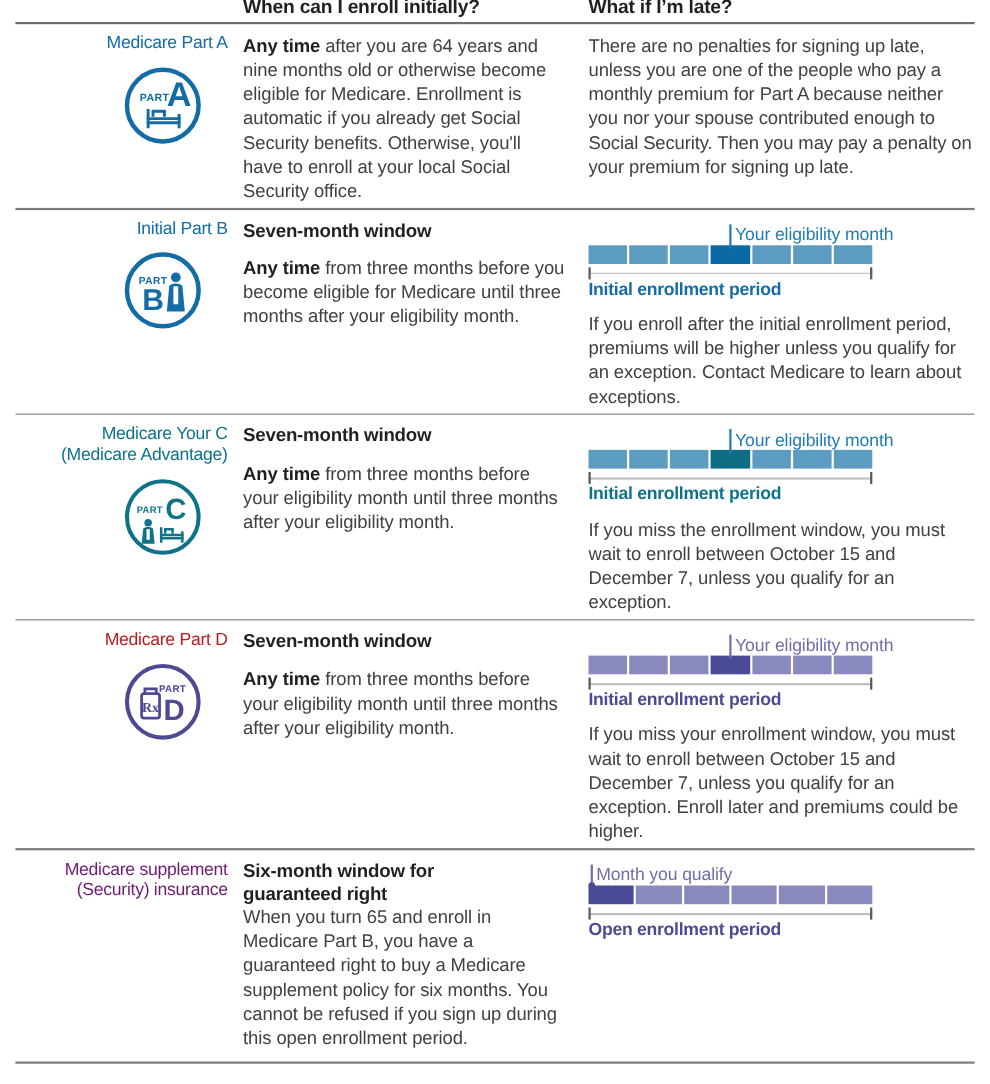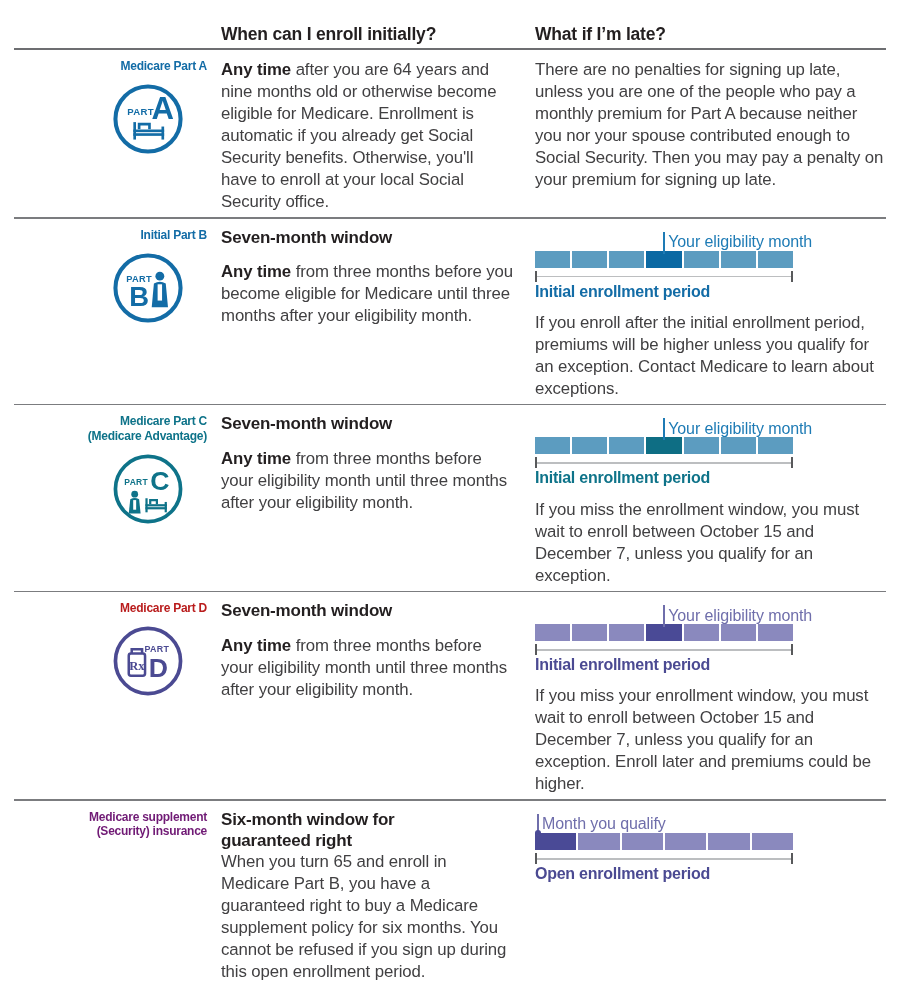--- a/index.html
+++ b/index.html
@@ -16,21 +16,21 @@
   .sheet {
     width: 900px;
     height: 985px;
     position: relative;
     padding: 0 14px;
   }
 
   
   .header-row {
     display: flex;
-    height: 48px;
+    height: 20px;
     align-items: flex-end;
   }
   .col-left   { width: 207px; flex: 0 0 207px; }
   .col-mid    { width: 314px; flex: 0 0 314px; }
   .col-right  { width: 351px; flex: 0 0 351px; }
 
   .header-cell {
     font-size: 17.5px;
     font-weight: bold;
     color: #231f20;
@@ -62,22 +62,22 @@
   .cell-mid {
     width: 314px; flex: 0 0 314px;
     padding-right: 22px;
   }
   .cell-right {
     width: 351px; flex: 0 0 351px;
   }
 
   
   .part-title {
-    font-size: 12px;
-    font-weight: bold;
+    font-size: 16px;
+    font-weight: normal;
     line-height: 1.18;
     letter-spacing: -0.25px;
   }
   .icon-wrap {
     margin-top: 9px;
     display: flex;
     justify-content: flex-end;
     padding-right: 22px;
   }
 
@@ -264,21 +264,21 @@
   </div>
       <div class="body-text tl-after">If you enroll after the initial enrollment period, premiums will be higher unless you qualify for an exception. Contact Medicare to learn about exceptions.</div>
     </div>
 
   </div>
   <div class="rule thin"></div>
   <div class="row">
 
     <div class="cell cell-left">
       <div class="part-title" style="color:#0E7389">
-            <div>Medicare Part C</div>
+            <div>Medicare Your C</div>
             <div>(Medicare Advantage)</div>
           </div>
       <div class="icon-wrap">
             <svg width="74" height="74" viewBox="0 0 100 100">
     <circle cx="50" cy="50" r="44" fill="none" stroke="#0E7389" stroke-width="5"></circle>
     <text x="34" y="45" text-anchor="middle" font-family="Liberation Sans, sans-serif" font-size="11.5" font-weight="bold" fill="#0E7389" letter-spacing="0.4">PART</text>
     <text x="66" y="52" text-anchor="middle" font-family="Liberation Sans, sans-serif" font-size="36" font-weight="bold" fill="#0E7389">C</text>
     <g fill="#0E7389">
       <circle cx="32" cy="57" r="4.6"></circle>
       <path d="M26 64 q6 -4 12 0 l2 19 h-16 z"></path>

